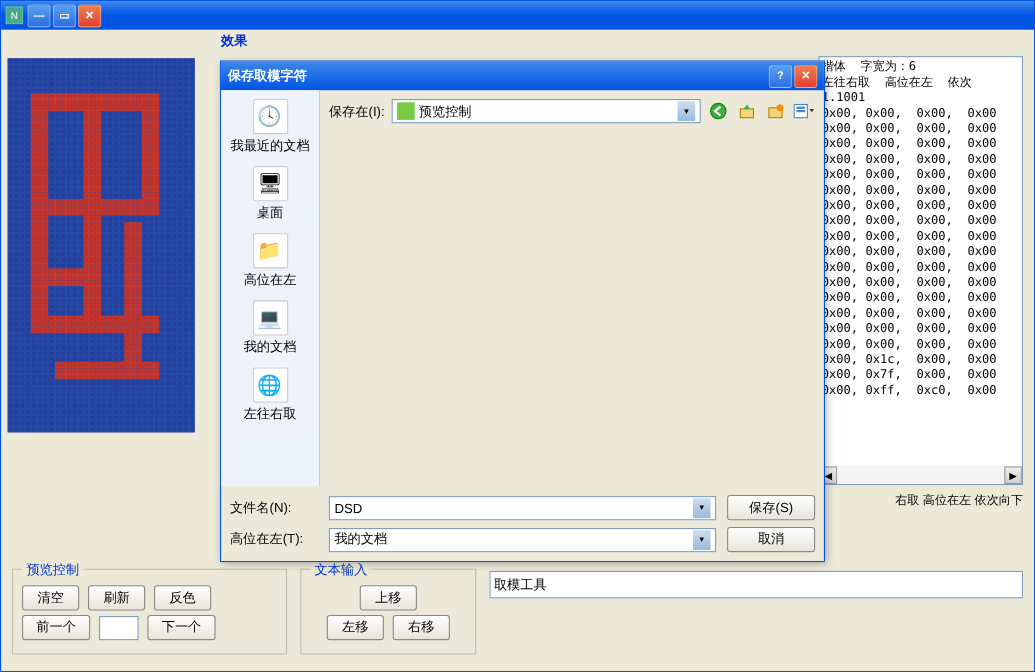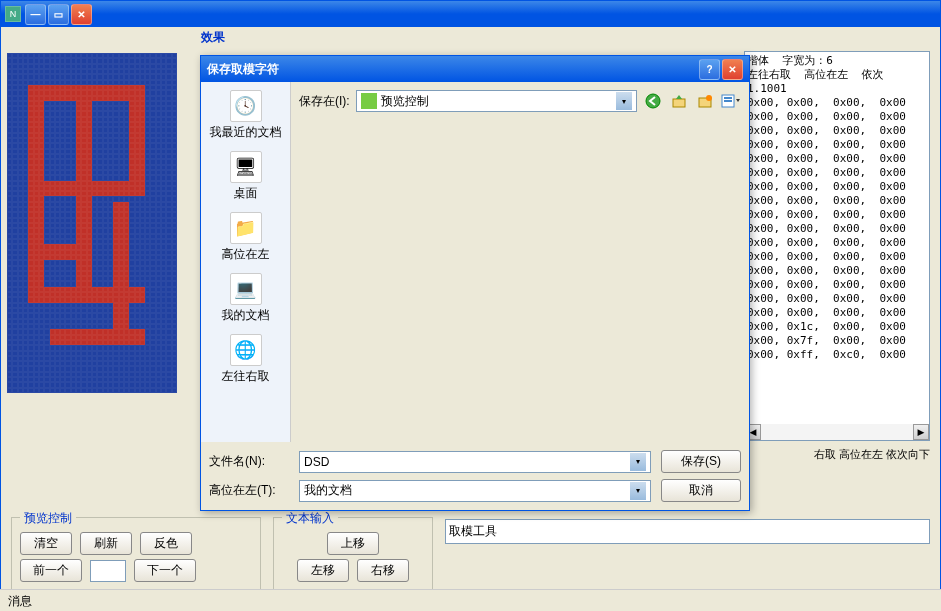--- a/index.html
+++ b/index.html
@@ -2208,23 +2208,20 @@
       </div>
 
     </div>
 
     <div class="textinput-box">
       <div class="textinput-field">取模工具</div>
 
     </div>
   </div>
 
-  <div class="statusbar">
-    <span>消息</span>
-  </div>
 </div>
 
 <div class="dialog">
   <div class="dlg-titlebar">
     <span class="dlg-title">保存取模字符</span>
     <div class="win-btn" style="background:linear-gradient(#5ba1f0,#2b6ddf)">?</div>
     <div class="win-btn close" style="margin-left:2px">✕</div>
   </div>
   <div class="dlg-body">
     <div class="dlg-sidebar">

